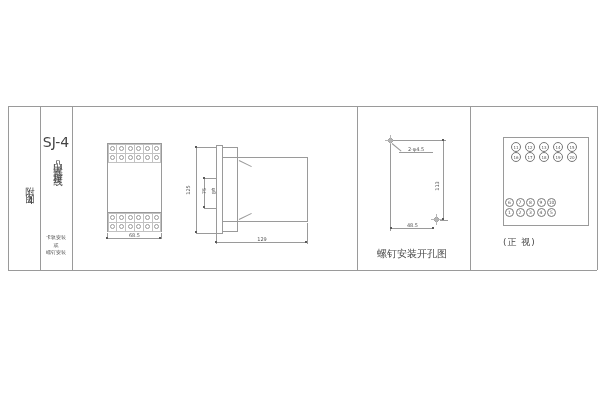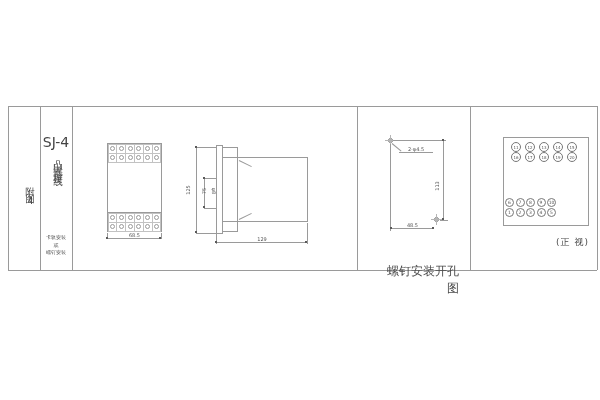--- a/index.html
+++ b/index.html
@@ -18,21 +18,21 @@
           border:1px solid #9a9a9a;background:#fff;box-sizing:border-box;}
   .tcell{border:1px solid #c2c2c2;margin:-0.5px;display:flex;align-items:center;justify-content:center;}
   .tscrew{width:3px;height:3px;border:1px solid #9a9a9a;border-radius:50%;}
   .termrow{position:absolute;display:flex;align-items:center;}
   .tnum{border:1px solid #777;border-radius:50%;display:flex;align-items:center;justify-content:center;
         color:#555;background:#fff;box-sizing:border-box;flex:none;}
   .toprow .tnum{width:10px;height:10px;font-size:4px;margin-right:4px;}
   .botrow .tnum{width:9px;height:9px;font-size:4.5px;margin-right:1.5px;}
   .hole{position:absolute;width:5px;height:5px;border:1px solid #777;border-radius:50%;background:#fff;box-sizing:border-box;}
   .diag{position:absolute;height:1px;background:#9a9a9a;transform-origin:left center;}
-  .caption{position:absolute;color:#4a4a4a;text-align:right;}
+  .caption{position:absolute;color:#4a4a4a;text-align:left;}
 </style>
 </head>
 <body>
 
 <div class="canvas">
 
   <div class="hl" style="left:8px;top:106px;width:589px"></div>
   <div class="hl" style="left:8px;top:270px;width:589px"></div>
   <div class="vl" style="left:8px;top:106px;height:164px"></div>
   <div class="vl" style="left:40px;top:106px;height:164px"></div>
@@ -186,21 +186,21 @@
     <div class="vl" style="left:443px;top:140px;height:80px"></div>
     <div class="sq" style="left:442px;top:139px"></div>
     <div class="sq" style="left:442px;top:218px"></div>
     <div class="dimtxt rotccw" style="left:427px;top:183px;width:20px">113</div>
 
     <div class="vl" style="left:390px;top:144px;height:87px"></div>
     <div class="hl" style="left:391px;top:228px;width:43px"></div>
     <div class="sq" style="left:390px;top:227px"></div>
     <div class="sq" style="left:432px;top:227px"></div>
     <div class="dimtxt" style="left:391px;top:222px;width:43px">48.5</div>
-    <div class="caption" style="left:377px;top:263px;width:82px;font-size:12px">螺钉安装开孔图</div>
+    <div class="caption" style="left:377px;top:247px;width:82px;font-size:10px">螺钉安装开孔图</div>
   </div>
 
   <div>
     <div class="box" style="left:503px;top:137px;width:86px;height:89px"></div>
     <div class="termrow toprow" style="left:511px;top:142px">
         <span class="tnum">11</span>
         <span class="tnum">12</span>
         <span class="tnum">13</span>
         <span class="tnum">14</span>
         <span class="tnum">15</span>

